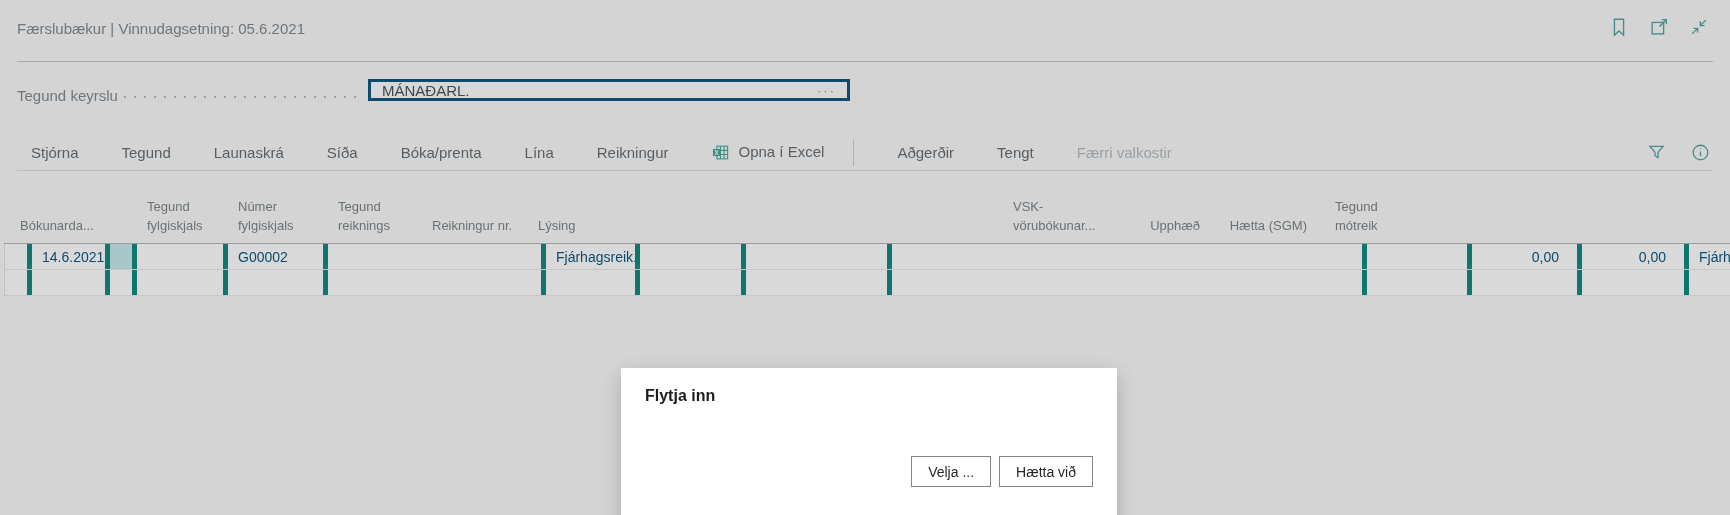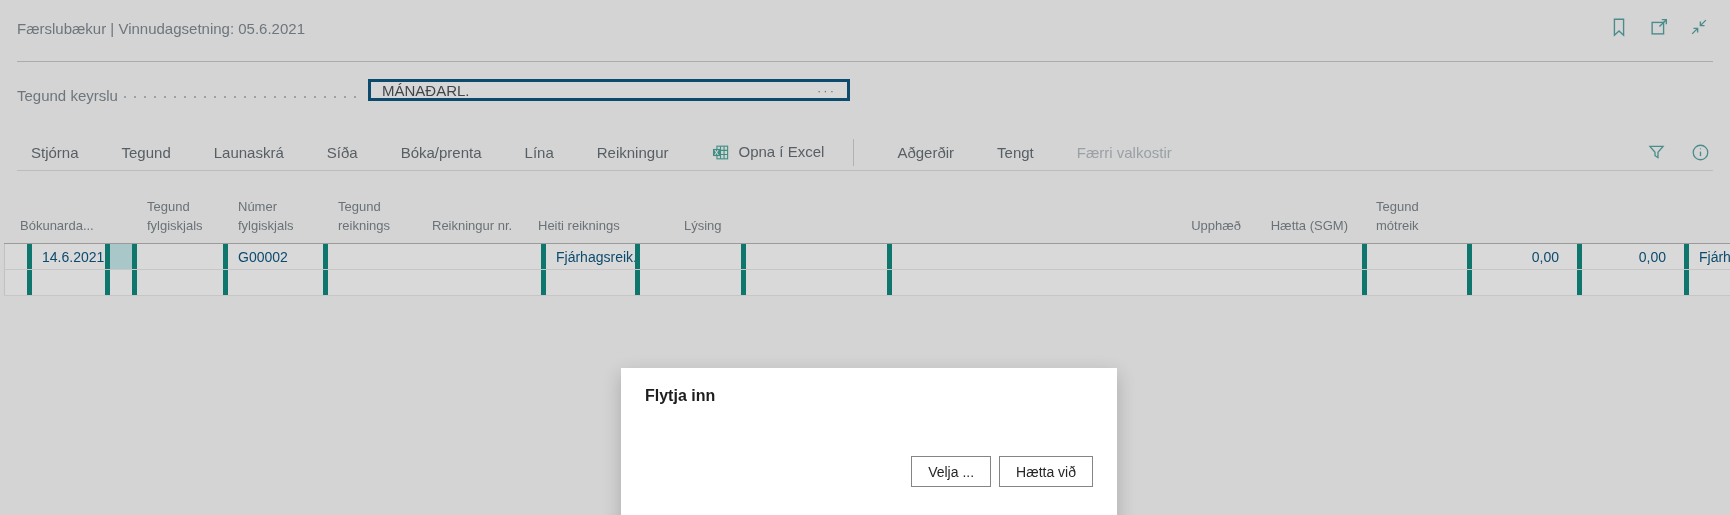--- a/index.html
+++ b/index.html
@@ -150,25 +150,26 @@
         <div>Númer</div>
         <div>fylgiskjals</div>
       </div>
       <div class="hcell" style="width: 94px;">
         <div>Tegund</div>
         <div>reiknings</div>
       </div>
       <div class="hcell" style="width: 106px;">
         <div>Reikningur nr.</div>
       </div>
-      <div class="hcell" style="width: 146px;">
-        <div>Heiti reiknings</div>
-      </div>
       <div class="hcell" style="width: 475px;">
         <div>Lýsing</div>
+      </div>
+      <div class="hcell" style="width: 105px;">
+        <div>VSK-</div>
+        <div>vörubókunar...</div>
       </div>
       <div class="hcell right" style="width: 110px;">
         <div>Upphæð</div>
       </div>
       <div class="hcell right" style="width: 107px;">
         <div>Hætta (SGM)</div>
       </div>
       <div class="hcell" style="width: 95px;">
         <div>Tegund</div>
         <div>mótreik</div>

